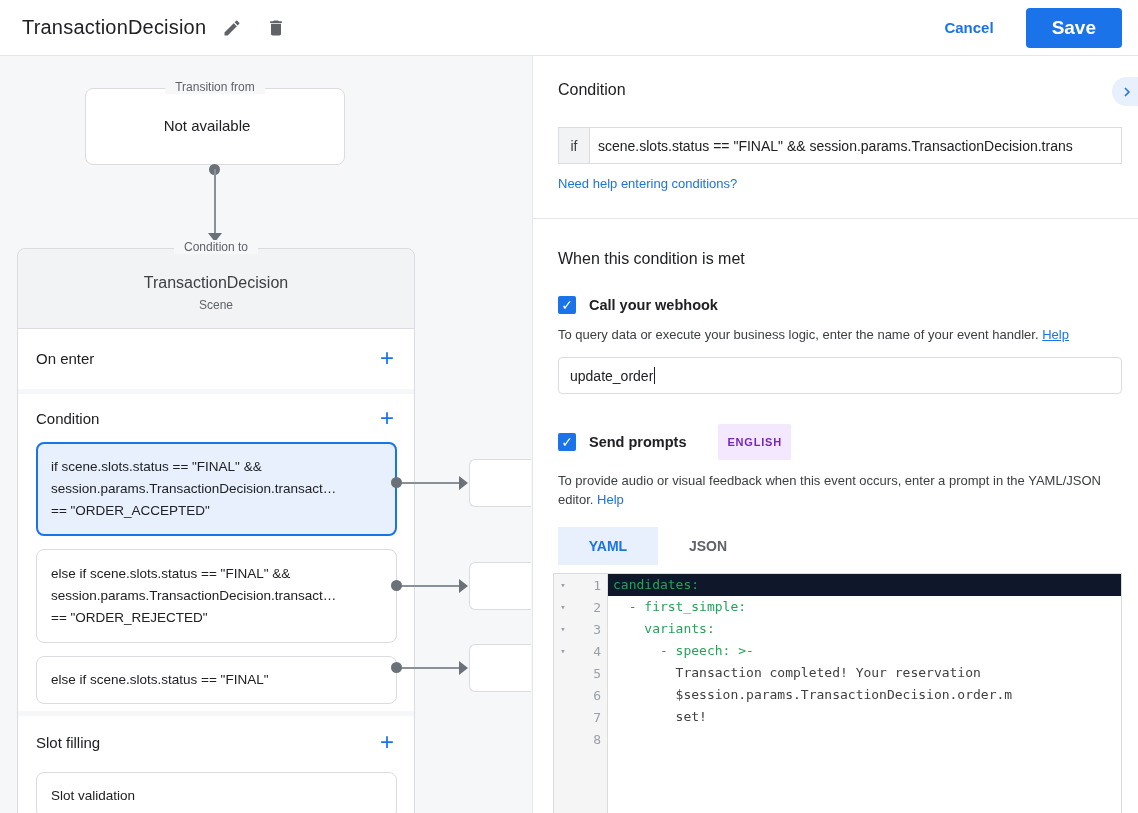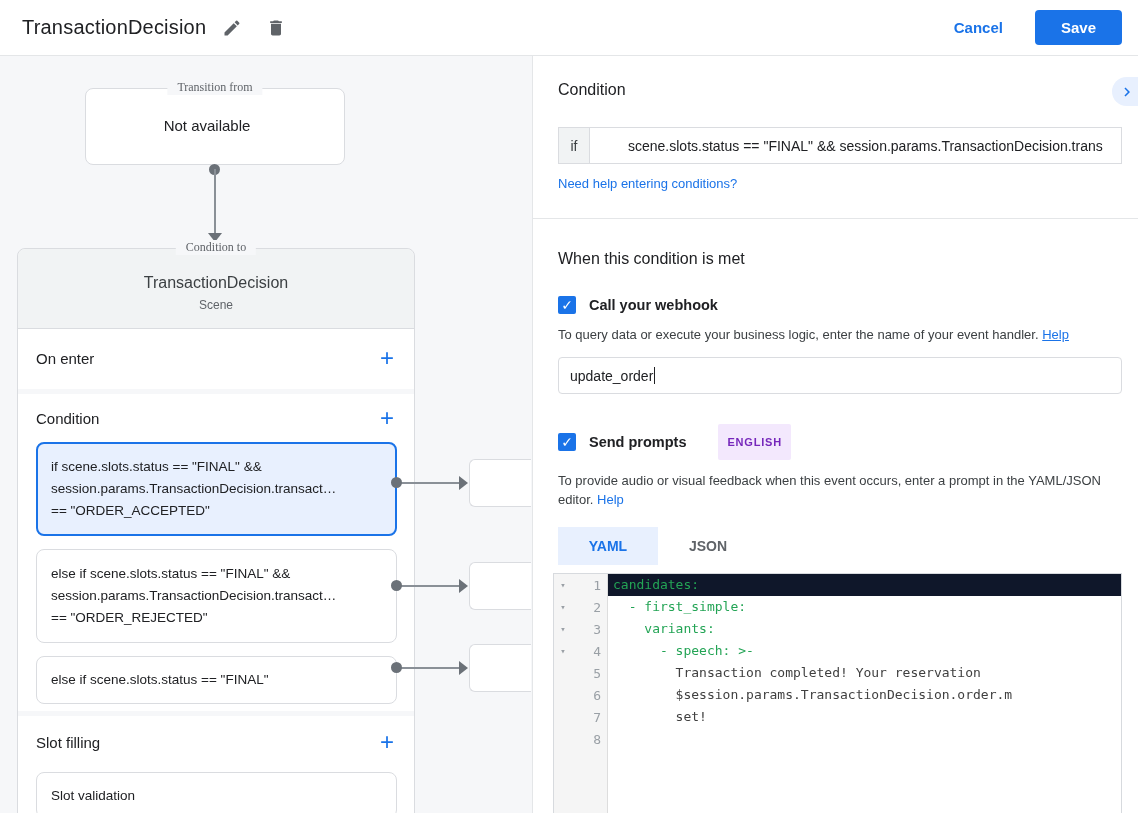--- a/index.html
+++ b/index.html
@@ -9,28 +9,28 @@
   
   .topbar { position:absolute; left:0; top:0; width:1138px; height:56px; background:#fff;
     border-bottom:1px solid #e4e6e8; display:flex; align-items:center; padding:0 16px 0 22px; z-index:5; }
   .topbar .title { font-size:20px; color:#202124; letter-spacing:.2px; }
   .icon-btn { width:36px; height:36px; border:none; background:none; display:flex; align-items:center;
     justify-content:center; cursor:pointer; margin-left:8px; }
   .icon-btn svg { fill:#5f6368; }
   .topbar .spacer { flex:1; }
   .btn-text { color:#1a73e8; font-size:15px; font-weight:700; background:none; border:none;
     padding:8px 18px; cursor:pointer; }
-  .btn-filled { color:#fff; font-size:15px; font-weight:700; background:#1a73e8; border:none;
+  .btn-filled { color:#fff; font-size:19px; font-weight:700; background:#1a73e8; border:none;
     border-radius:4px; padding:9px 26px; margin-left:14px; cursor:pointer; }
 
   
   .diagram { position:absolute; left:0; top:56px; width:533px; height:757px; background:#f6f7f9;
     border-right:1px solid #e4e6e8; overflow:hidden; }
   .fieldset-legend { position:absolute; top:-9px; left:50%; transform:translateX(-50%);
-    background:#f6f7f9; padding:0 10px; font-size:12px; color:#5f6368; white-space:nowrap;font-family:Liberation Serif, serif; }
+    background:#f6f7f9; padding:0 10px; font-size:12px; color:#5f6368; white-space:nowrap; }
   .tfrom { position:absolute; left:85px; top:32px; width:260px; height:77px; background:#fff;
     border:1px solid #dadce0; border-radius:8px; }
   .tfrom .content { position:absolute; left:0; right:16px; top:28px; text-align:center; font-size:15px; color:#202124; }
 
   .vline { position:absolute; left:214px; top:113px; width:2px; height:66px; background:#8a9097; }
   .vdot { position:absolute; left:209px; top:108px; width:11px; height:11px; border-radius:50%; background:#6b7178; }
   .varrow { position:absolute; left:208px; top:177px; width:0; height:0;
     border-left:7px solid transparent; border-right:7px solid transparent; border-top:9px solid #6b7178; }
 
   .tto { position:absolute; left:17px; top:192px; width:398px; height:640px;
@@ -68,21 +68,21 @@
   
   .panel { position:absolute; left:533px; top:56px; width:605px; height:757px; background:#fff; overflow:hidden; }
   .panel-inner { padding:0 16px 0 25px; position:relative; }
   .p-heading { font-size:16px; font-weight:400; color:#202124; }
   .cond-heading-row { margin-top:25px; display:flex; align-items:center; }
   .collapse-pill { position:absolute; right:0; top:21px; width:26px; height:29px; background:#e8f0fe;
     border:none; border-radius:15px 0 0 15px; cursor:pointer; display:flex; align-items:center;
     justify-content:center; padding-left:4px; }
   .collapse-pill svg { fill:#1a73e8; }
 
-  .if-row { margin-top:28px; display:flex; width:564px; height:37px; border:1px solid #dadce0; background:#fff;gap:30px; }
+  .if-row { margin-top:28px; display:flex; width:564px; height:37px; border:1px solid #dadce0; background:#fff; }
   .if-label { width:31px; background:#f1f3f4; border-right:1px solid #dadce0; display:flex;
     align-items:center; justify-content:center; font-size:14px; color:#3c4043; }
   .if-value { flex:1; display:flex; align-items:center; padding:0 8px; font-size:14px; color:#202124;
     white-space:nowrap; overflow:hidden; }
   .help-link { display:inline-block; margin-top:12px; font-size:13px; color:#1a73e8; text-decoration:none; cursor:pointer; }
 
   .panel-divider { margin:26px -16px 0 -25px; border-bottom:1px solid #e4e6e8; }
 
   .when-heading { margin-top:31px; }
   .check-row { margin-top:28px; display:flex; align-items:center; }

